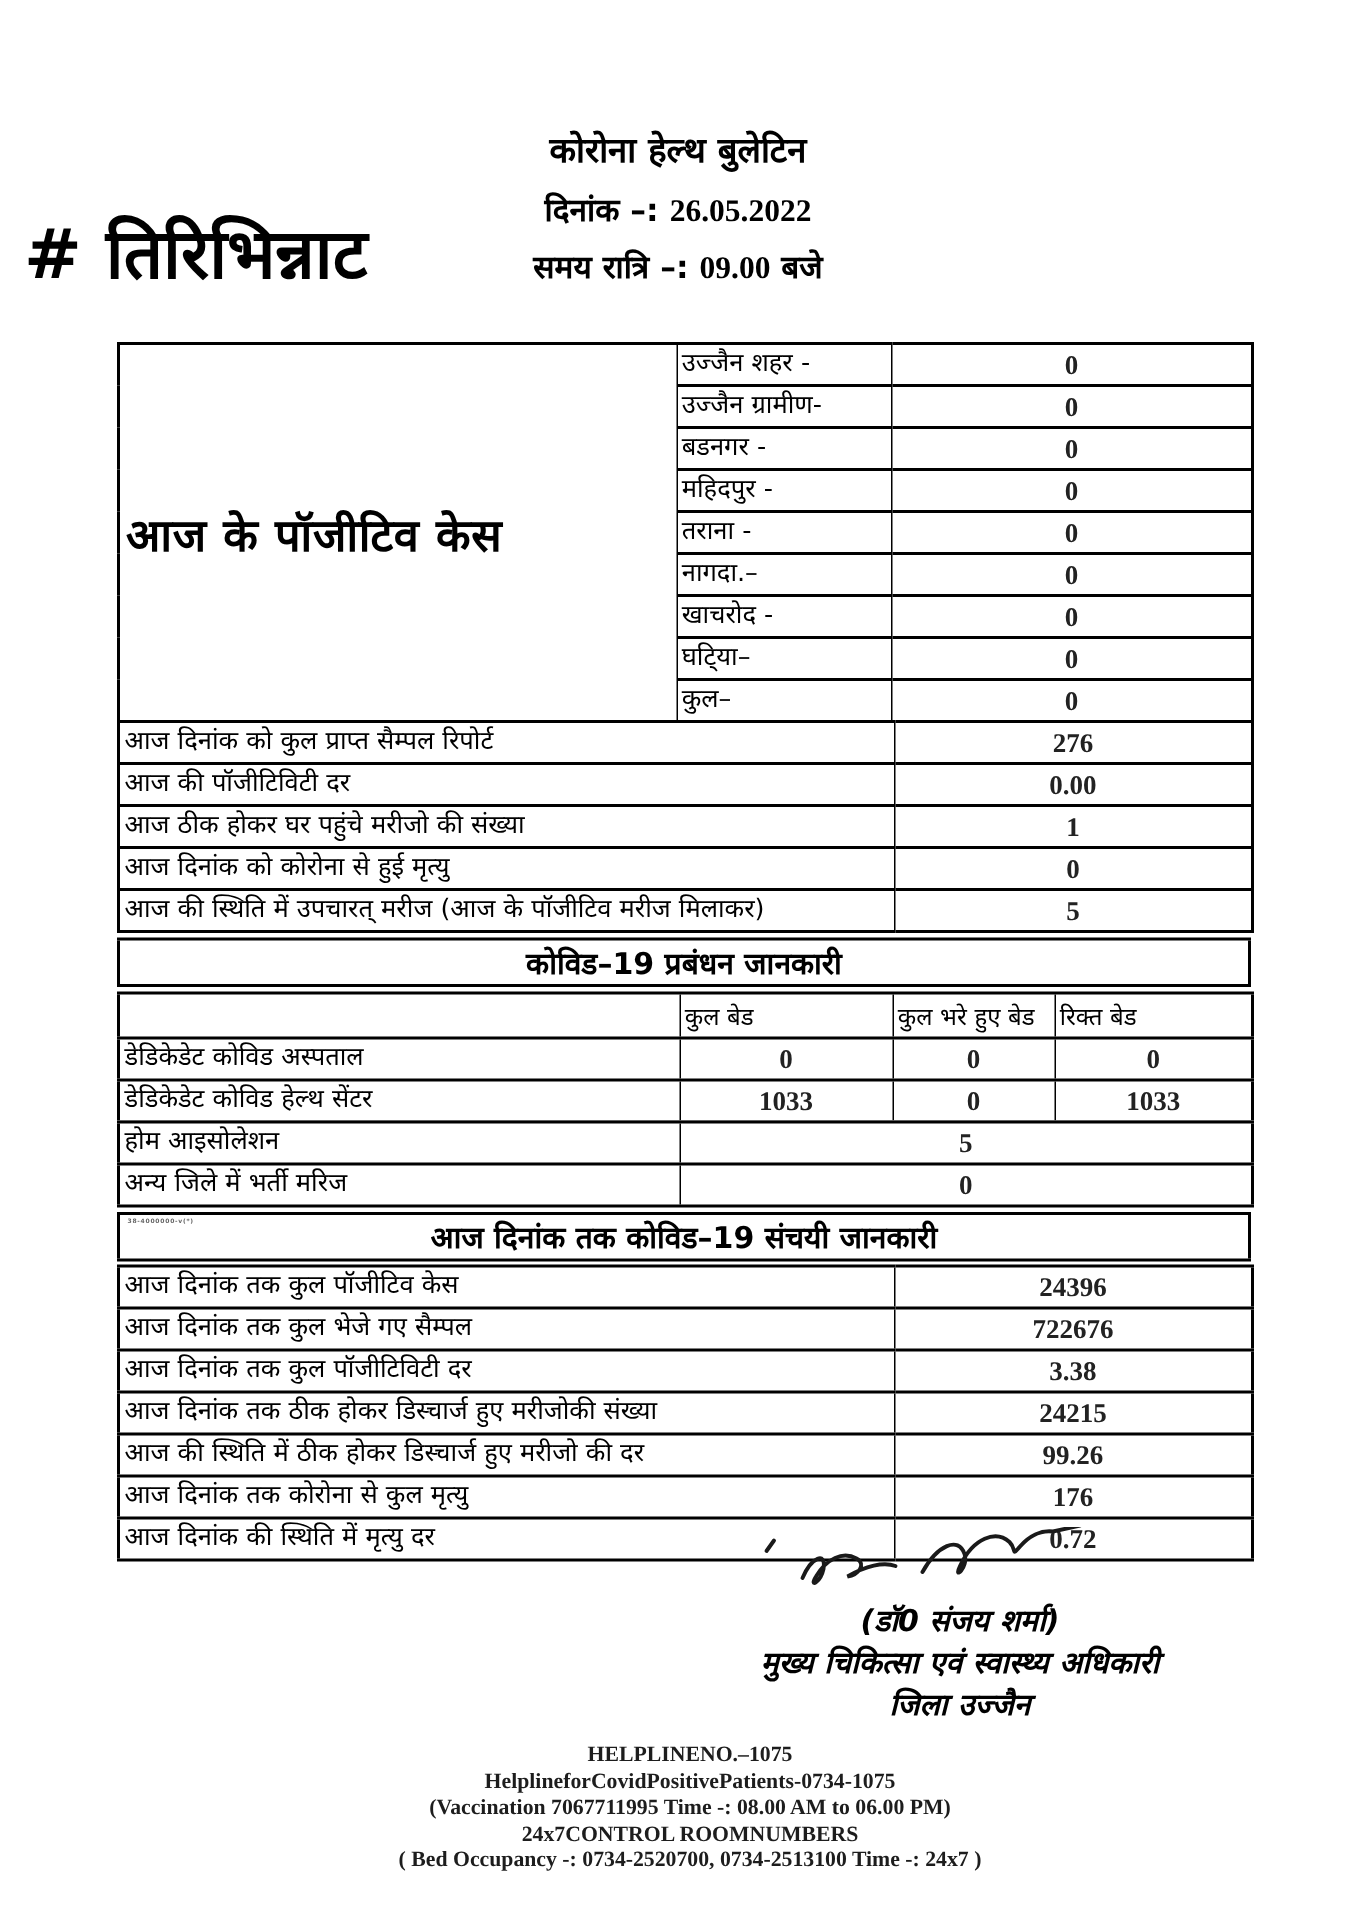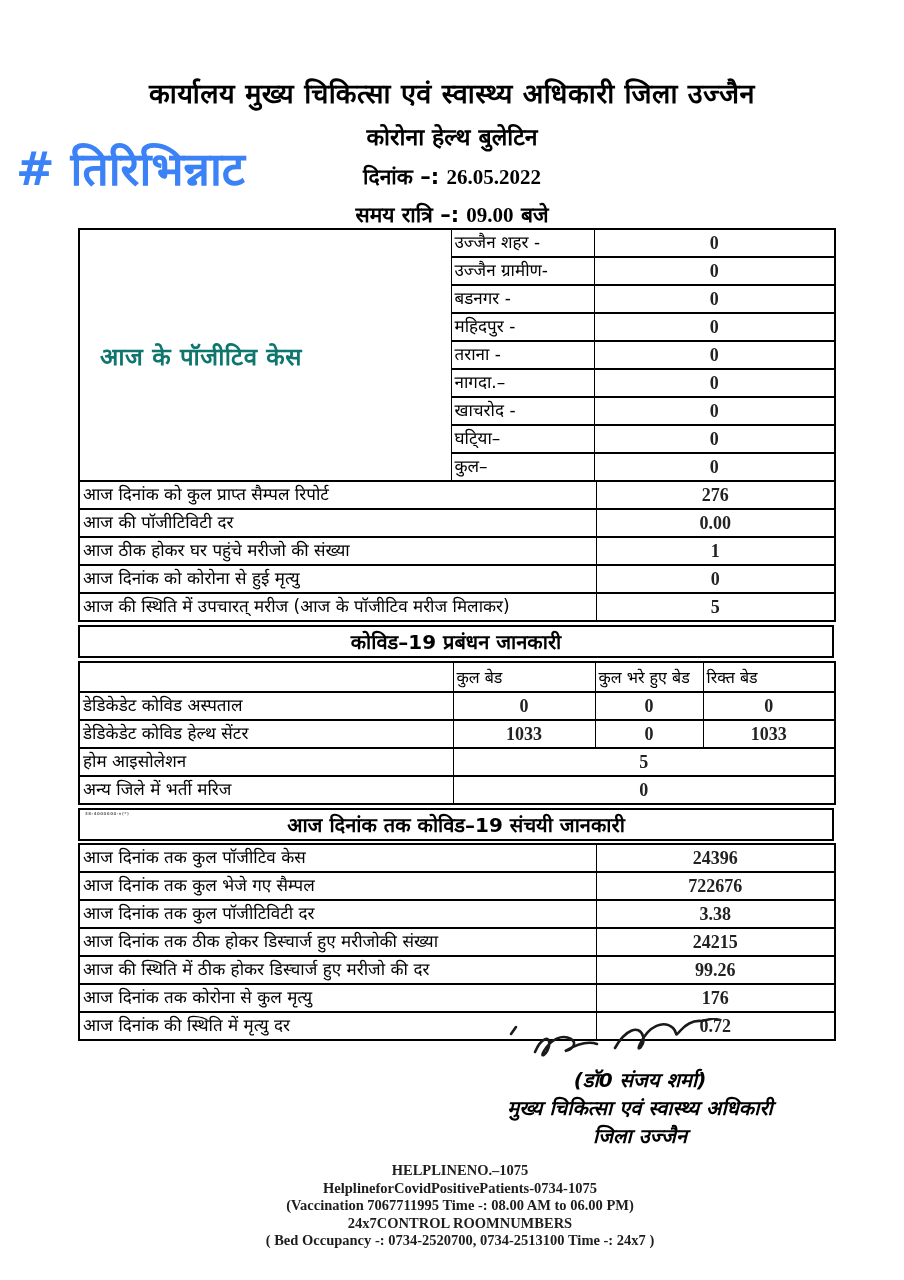--- a/index.html
+++ b/index.html
@@ -7,36 +7,36 @@
     position:relative;width:904px;height:1280px;background:#ffffff;
     font-family:"DejaVu Sans",sans-serif;color:#000;overflow:hidden;
   }
   
   .header{position:absolute;left:0;top:74px;width:904px;text-align:center;}
   .title{font-size:27px;font-weight:600;letter-spacing:0.5px;}
   .subtitle{font-size:23px;font-weight:700;margin-top:9px;}
   .dateline{font-size:21px;font-weight:600;margin-top:10px;}
   .dateline .num{font-family:Liberation Serif, serif;font-weight:700;}
   .watermark{
-    position:absolute;left:16px;top:144px;color:#3b82f6;
+    position:absolute;left:16px;top:144px;color:#000000;
     font-size:46px;font-weight:700;white-space:nowrap;line-height:1.1;text-align:center;
   }
   
   .tablezone{position:absolute;left:78px;top:228px;width:756px;}
   table{border-collapse:collapse;table-layout:fixed;width:756px;background:#fff;}
   table{border:2px solid #000;}
   td{border:1px solid #000;border-top-width:2px;border-bottom-width:2px;
      padding:1px 3px;overflow:hidden;white-space:nowrap;}
   .stack{margin-top:-2px;padding-left:27px;}       
   .gap{margin-top:3px;padding-left:23px;}          
   .lbl{font-size:17px;text-align:left;height:24px;line-height:1.15;}
   .val{font-family:"Liberation Serif",serif;font-weight:700;font-size:18px;
        text-align:center;color:#222;height:24px;}
-  .bigcell{font-size:24px;font-weight:600;color:#0f766e;vertical-align:middle;
-           padding-left:20px;letter-spacing:0.5px;}
+  .bigcell{font-size:30px;font-weight:600;color:#000000;vertical-align:middle;
+           padding-left:4px;letter-spacing:0.5px;}
   .sechead{font-size:20px;font-weight:600;text-align:center;height:27px;
            vertical-align:middle;position:relative;}
   .colhead{font-size:16px;text-align:left;height:26px;vertical-align:middle;}
   .micronote{position:absolute;left:5px;top:2px;font-size:4px;color:#666;
              letter-spacing:0.5px;line-height:1;}
   
   .sig-svg{position:absolute;left:505px;top:1018px;}
   .sigblock{position:absolute;left:470px;top:1066px;width:340px;text-align:center;
             font-size:20px;font-weight:600;line-height:28px;font-style:italic;}
   
@@ -45,21 +45,20 @@
           line-height:17.5px;color:#1d1d1d;}
 </style>
 </head>
 <body>
 
 <div class="page">
 
   <div class="watermark"># तिरिभिन्नाट</div>
 
   <div class="header">
-    <div class="title">कार्यालय मुख्य चिकित्सा एवं स्वास्थ्य अधिकारी जिला उज्जैन</div>
     <div class="subtitle">कोरोना हेल्थ बुलेटिन</div>
     <div class="dateline">
       <span>दिनांक –:</span>
       <span class="num">26.05.2022</span>
     </div>
     <div class="dateline">
       <span>समय रात्रि –:</span>
       <span class="num">09.00</span>
       <span>बजे</span>
     </div>

